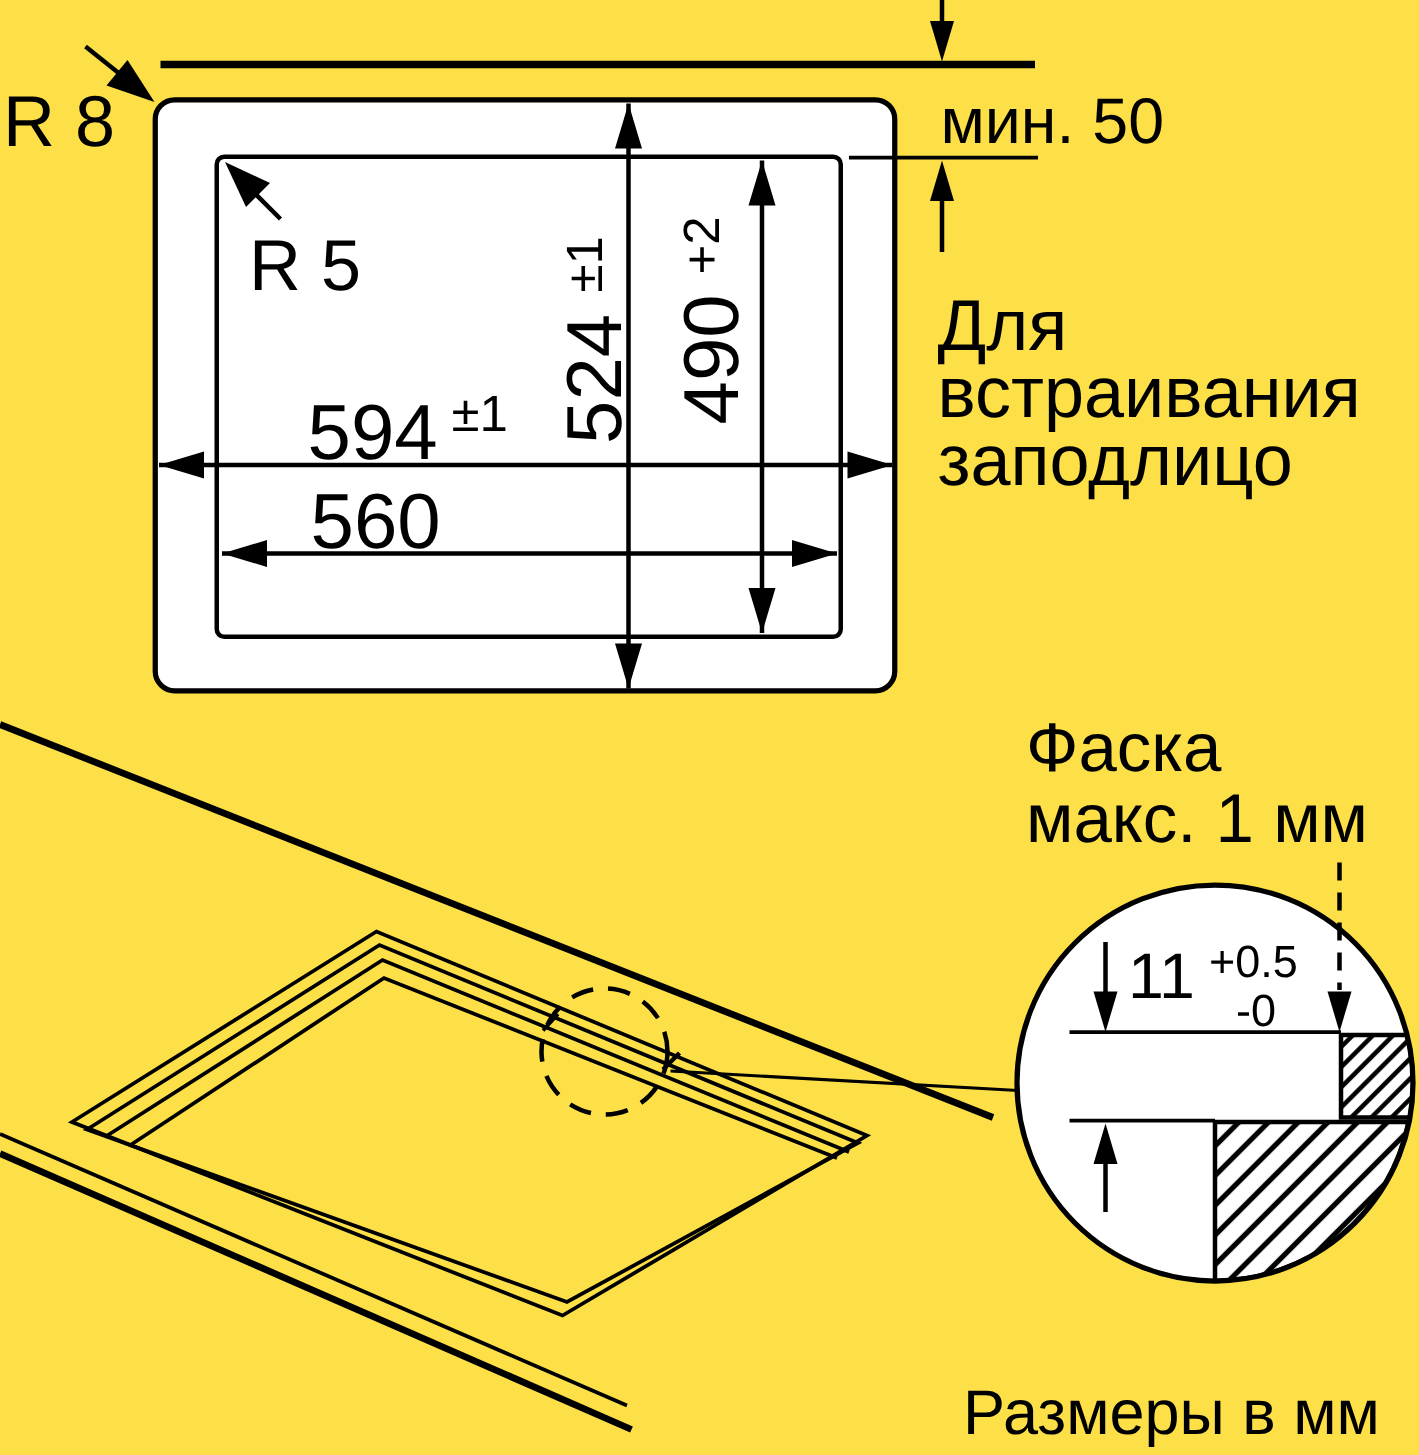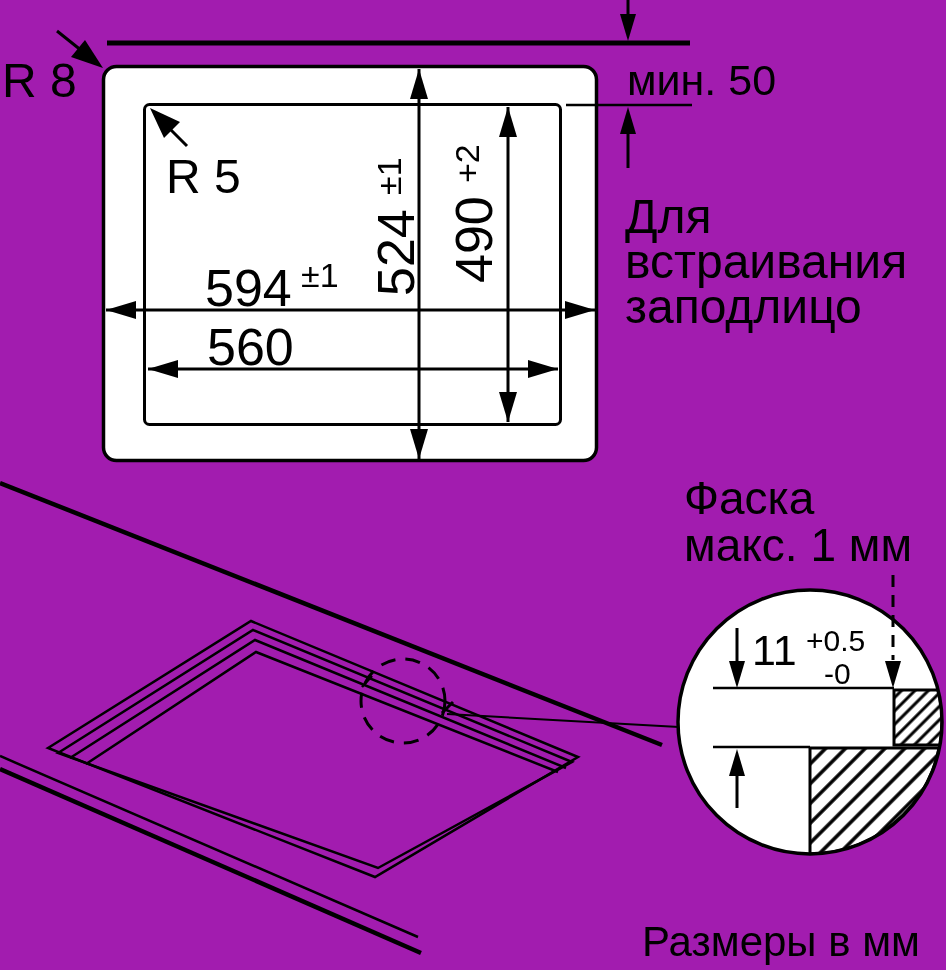--- a/index.html
+++ b/index.html
@@ -1,16 +1,16 @@
 <!DOCTYPE html>
 <html><head>
 <meta charset="utf-8">
 <style>
   html,body{margin:0;padding:0;background:#ffffff;}
-  .stage{position:relative;width:946px;height:970px;background:#a21caf;overflow:hidden;}
+  .stage{position:relative;width:946px;height:970px;background:#fde047;overflow:hidden;}
   svg{display:block;}
   text{font-family:"Liberation Sans","DejaVu Sans",sans-serif;fill:#000;}
   .t52{font-size:52px;}
   .t48{font-size:48px;}
   .t46{font-size:46px;}
   .t43{font-size:43px;}
   .t42{font-size:42px;}
   .t34{font-size:34px;}
   .t30{font-size:30px;}
   .ln{stroke:#000;fill:none;}

